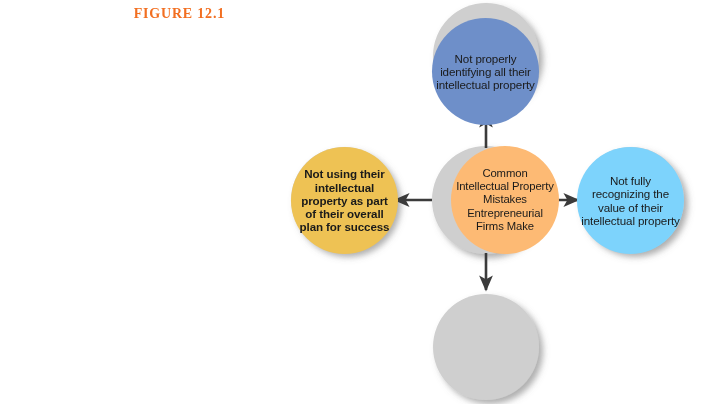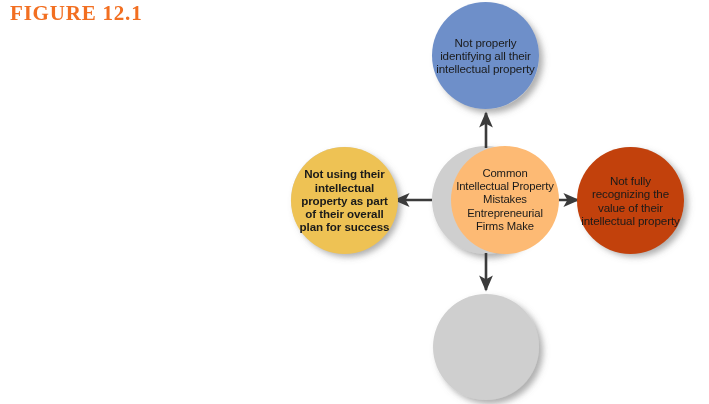--- a/index.html
+++ b/index.html
@@ -10,25 +10,26 @@
     overflow:hidden;
     position:relative;
   }
   #figure-root{position:absolute;left:0;top:0;width:709px;height:404px;}
 
   
   .caption{position:absolute;left:10px;top:4px;width:215px;}
   .fig-label{
     font-family:"Liberation Serif", serif;
     font-weight:bold;
-    font-size:21px;
+    font-size:14px;
     letter-spacing:0.8px;
     color:#f26f21;
     line-height:19px;
     white-space:nowrap;
+    text-align:right;
   }
   .fig-title{
     font-size:14.5px;
     color:#231f20;
     line-height:19.5px;
     margin-top:2px;
   }
 
   
   .diagram{position:absolute;left:0;top:0;width:709px;height:404px;}
@@ -56,27 +57,27 @@
   #node-hub{
     left:432px;top:146px;width:108px;height:108px;
     background:#fdba74;
     z-index:4;
     margin-left:19px;
   }
   #node-hub .txt{font-size:11.3px;line-height:13.2px;}
 
   
   #node-top{
-    left:432px;top:2px;width:107px;height:107px;
+    left:432px;top:18px;width:107px;height:107px;
     background:#6e8fc9;
     z-index:3;
   }
   #node-right{
     left:577px;top:147px;width:107px;height:107px;
-    background:#c2410c;
+    background:#7dd3fc;
     z-index:3;
     justify-content:center;
   }
   #node-bottom{
     left:432px;top:293px;width:107px;height:107px;
     background:#69bd45;
     z-index:3;
   }
   #node-left{
     left:291px;top:147px;width:107px;height:107px;

